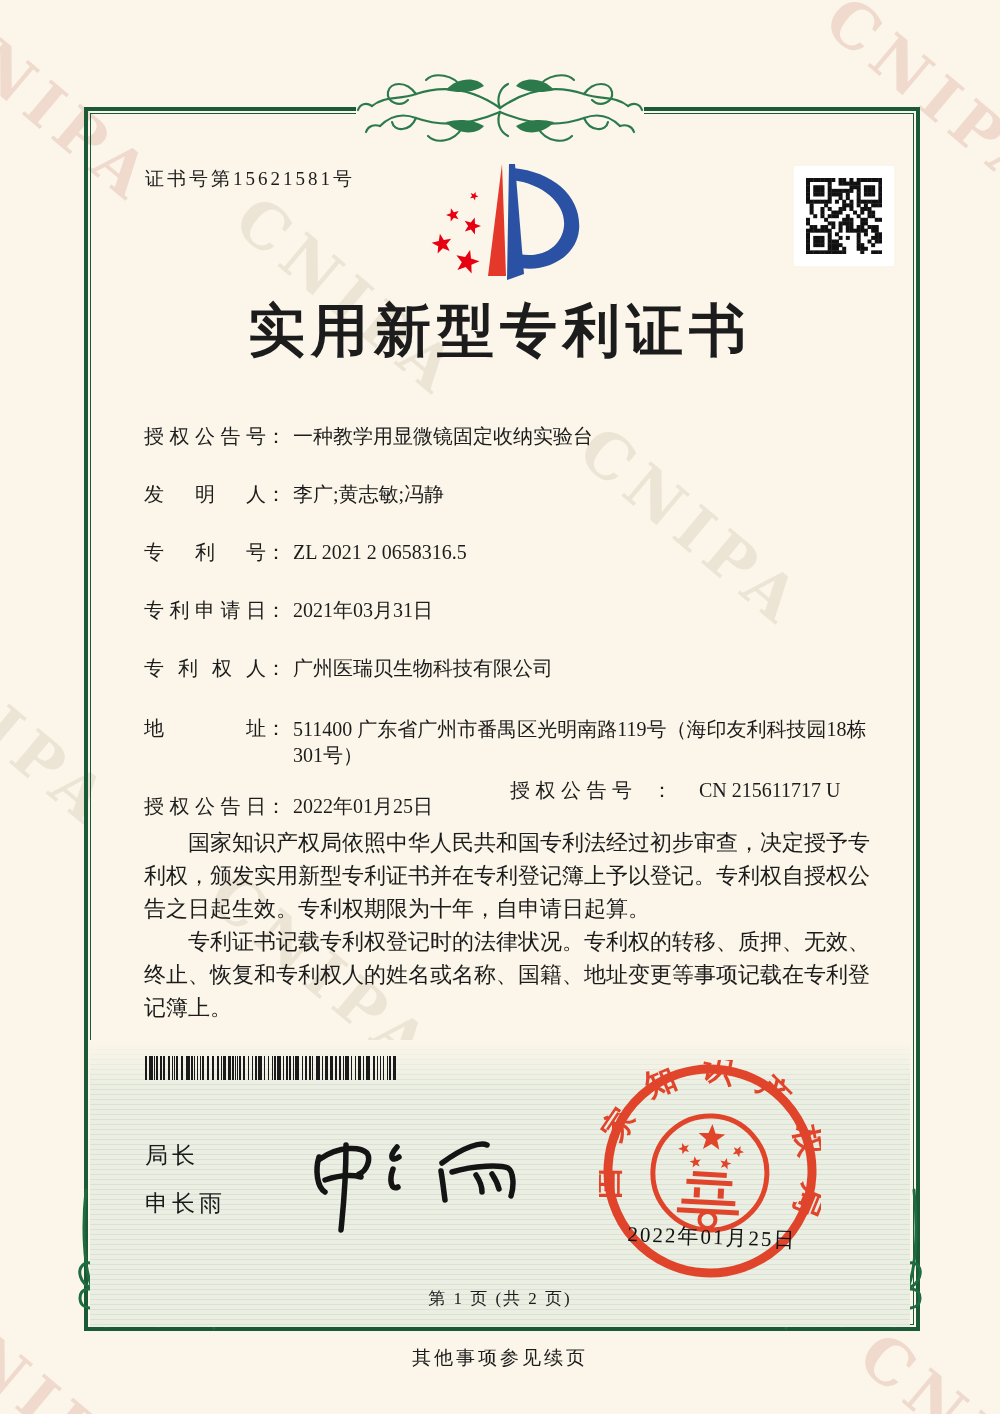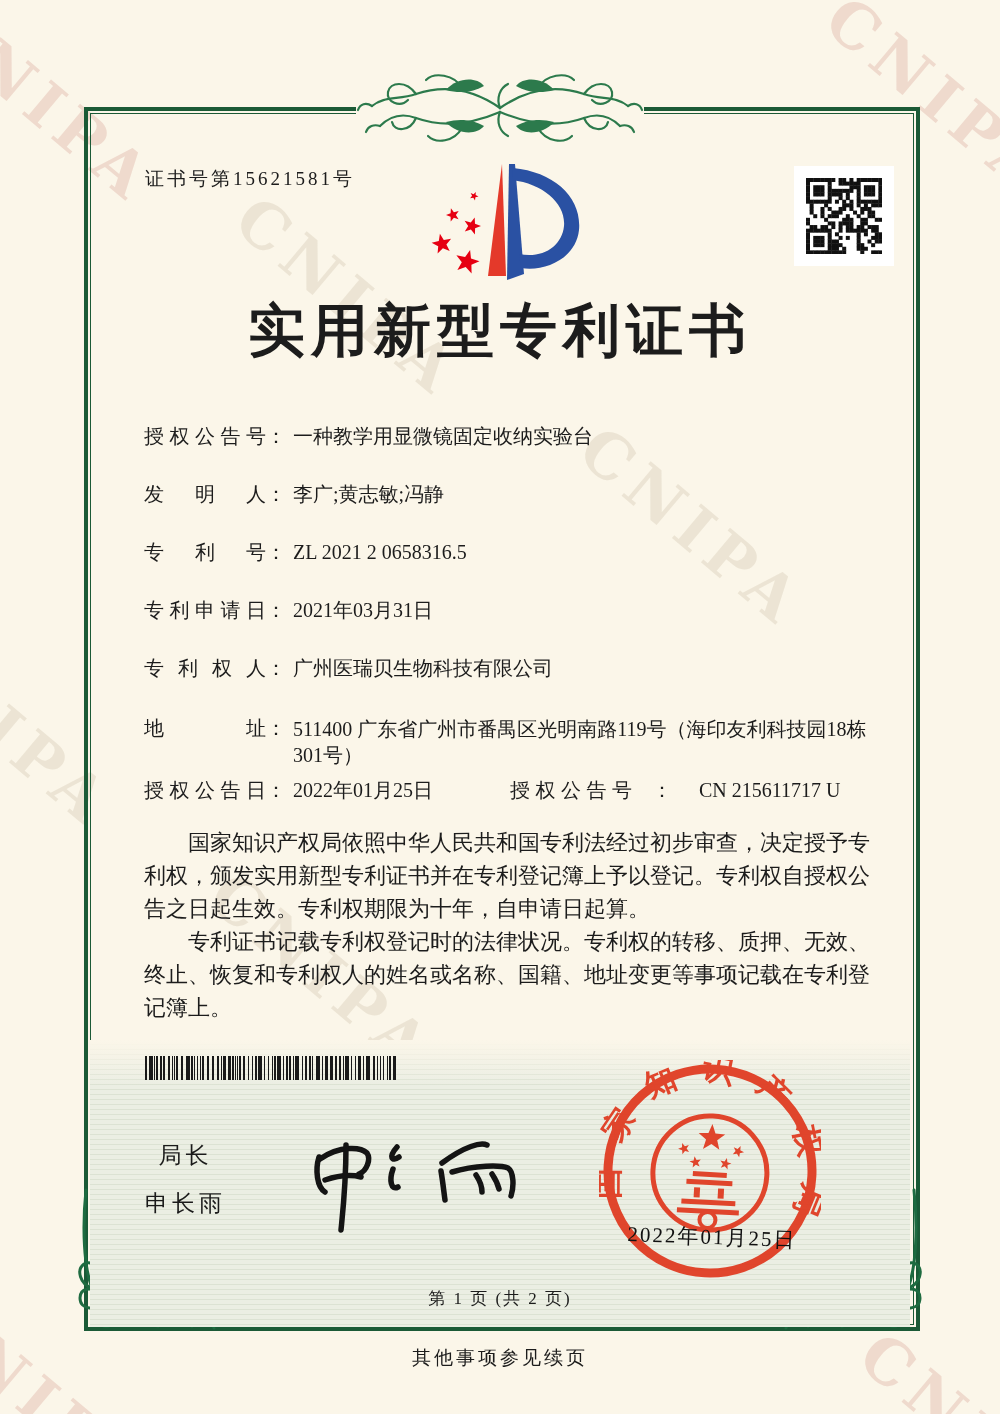--- a/index.html
+++ b/index.html
@@ -42,37 +42,37 @@
          font-size:57px;font-weight:700;letter-spacing:6px;}
   
   .fields{position:absolute;left:144px;top:424px;width:740px;font-size:20px;}
   .f-row{display:flex;line-height:25px;margin-bottom:33px;align-items:flex-start;}
   .f-label{width:122px;flex:none;text-align:justify;text-align-last:justify;}
   .f-colon{flex:none;margin-right:7px;}
   .f-value{flex:none;}
   .f-row.addr{margin-bottom:10px;margin-top:35px;}
   .addr .f-value{width:596px;line-height:26px;}
   .grant-wrap{position:relative;height:25px;}
-  .grant-a{position:absolute;left:0;top:0;display:flex;line-height:25px;}
+  .grant-a{position:absolute;left:0;top:16px;display:flex;line-height:25px;}
   .grant-b{position:absolute;left:366px;top:0;display:flex;line-height:25px;gap:20px;}
   
   .body-text{position:absolute;left:144px;top:826px;width:726px;
          font-size:22px;line-height:33px;text-align:justify;}
   .body-text p{margin:0;text-indent:2em;}
   
   .green-section{
     position:absolute;left:90px;top:1040px;width:820px;height:287px;
     background-image:
       linear-gradient(180deg,#fbf6e9 0%,rgba(251,246,233,0) 16%),
       repeating-linear-gradient(180deg,#ebeee3 0px,#ebeee3 4px,#dce2d3 4px,#dce2d3 5px);
   }
   .barcode{position:absolute;left:55px;top:16px;}
   .signer{position:absolute;left:55px;top:100px;font-family:"Liberation Sans","DejaVu Sans",sans-serif;
           font-size:23px;color:#1a1a1a;}
-  .signer div{margin-bottom:17px;letter-spacing:4px;text-align:center;}
+  .signer div{margin-bottom:17px;letter-spacing:4px;}
   .signature{position:absolute;left:205px;top:55px;}
   .seal{position:absolute;left:509px;top:20px;}
   .seal-date{position:absolute;left:522px;top:183px;width:200px;text-align:center;
              font-size:21px;letter-spacing:2px;color:#111;transform:rotate(2deg);}
   .page-indicator{position:absolute;left:0;top:247px;width:100%;text-align:center;
              font-size:17px;letter-spacing:2px;}
   
   .continuation{position:absolute;left:0;top:1345px;width:100%;text-align:center;
              font-size:19px;letter-spacing:3px;}
 </style>

